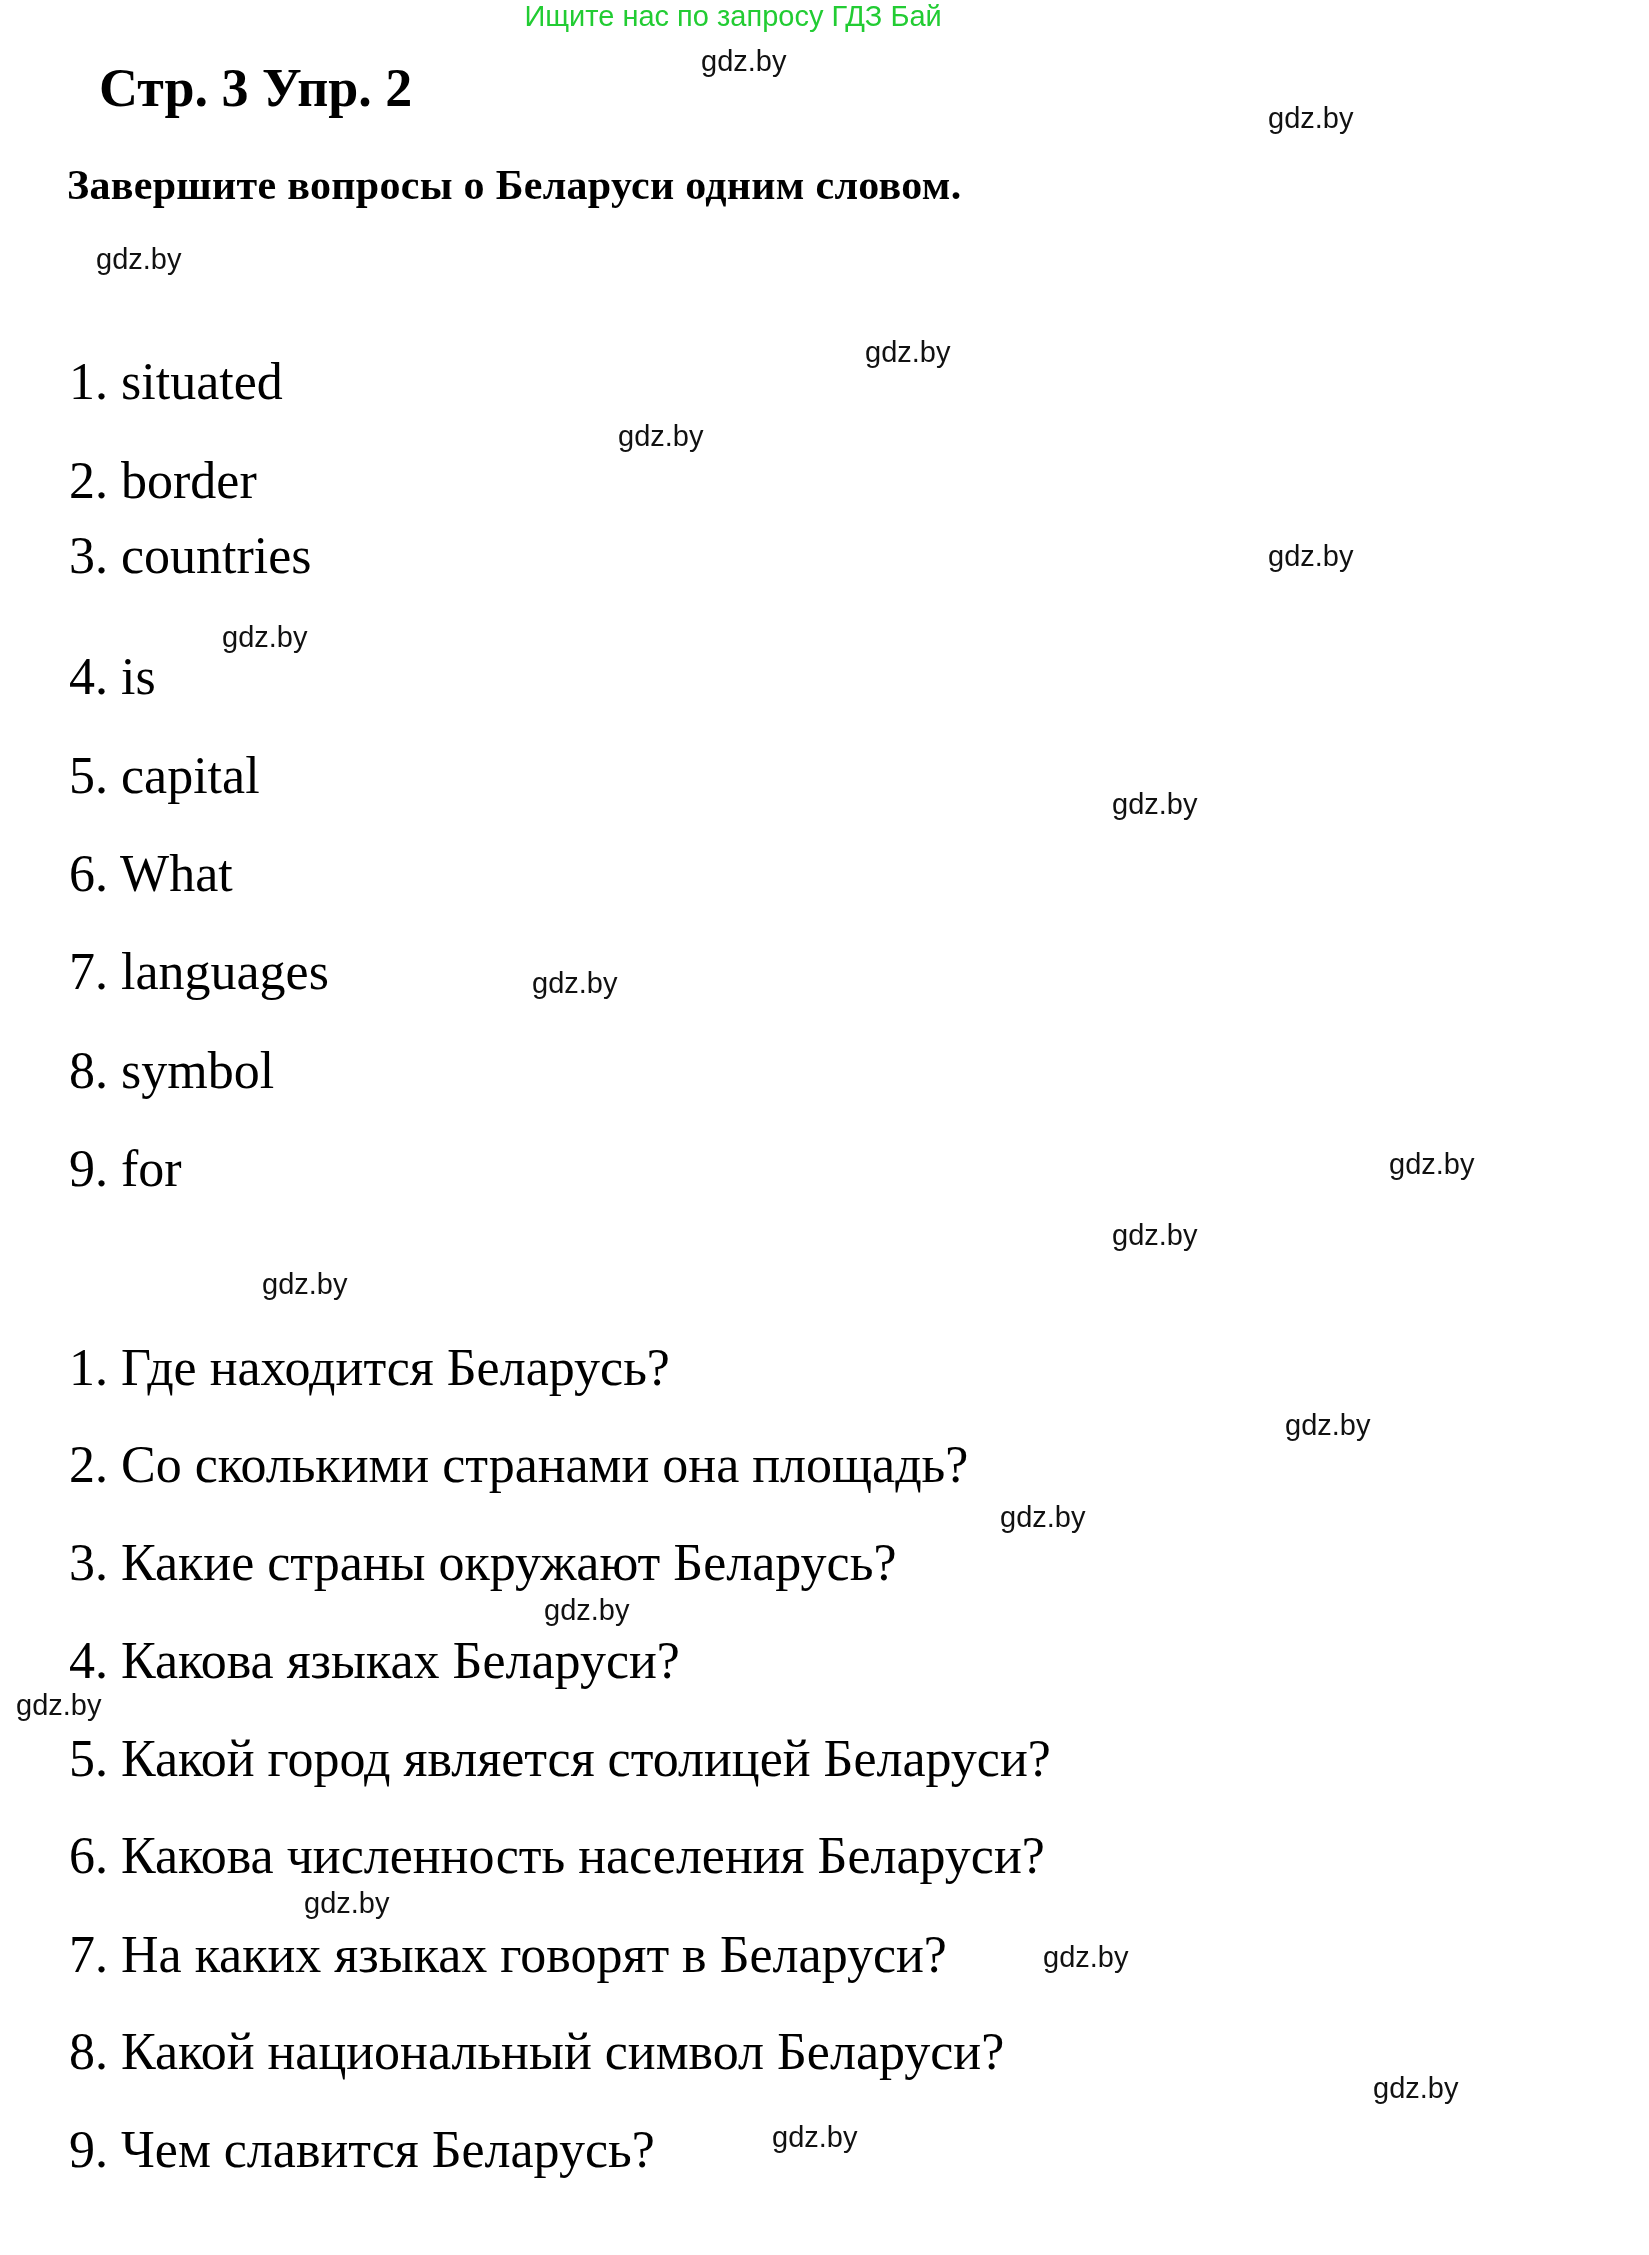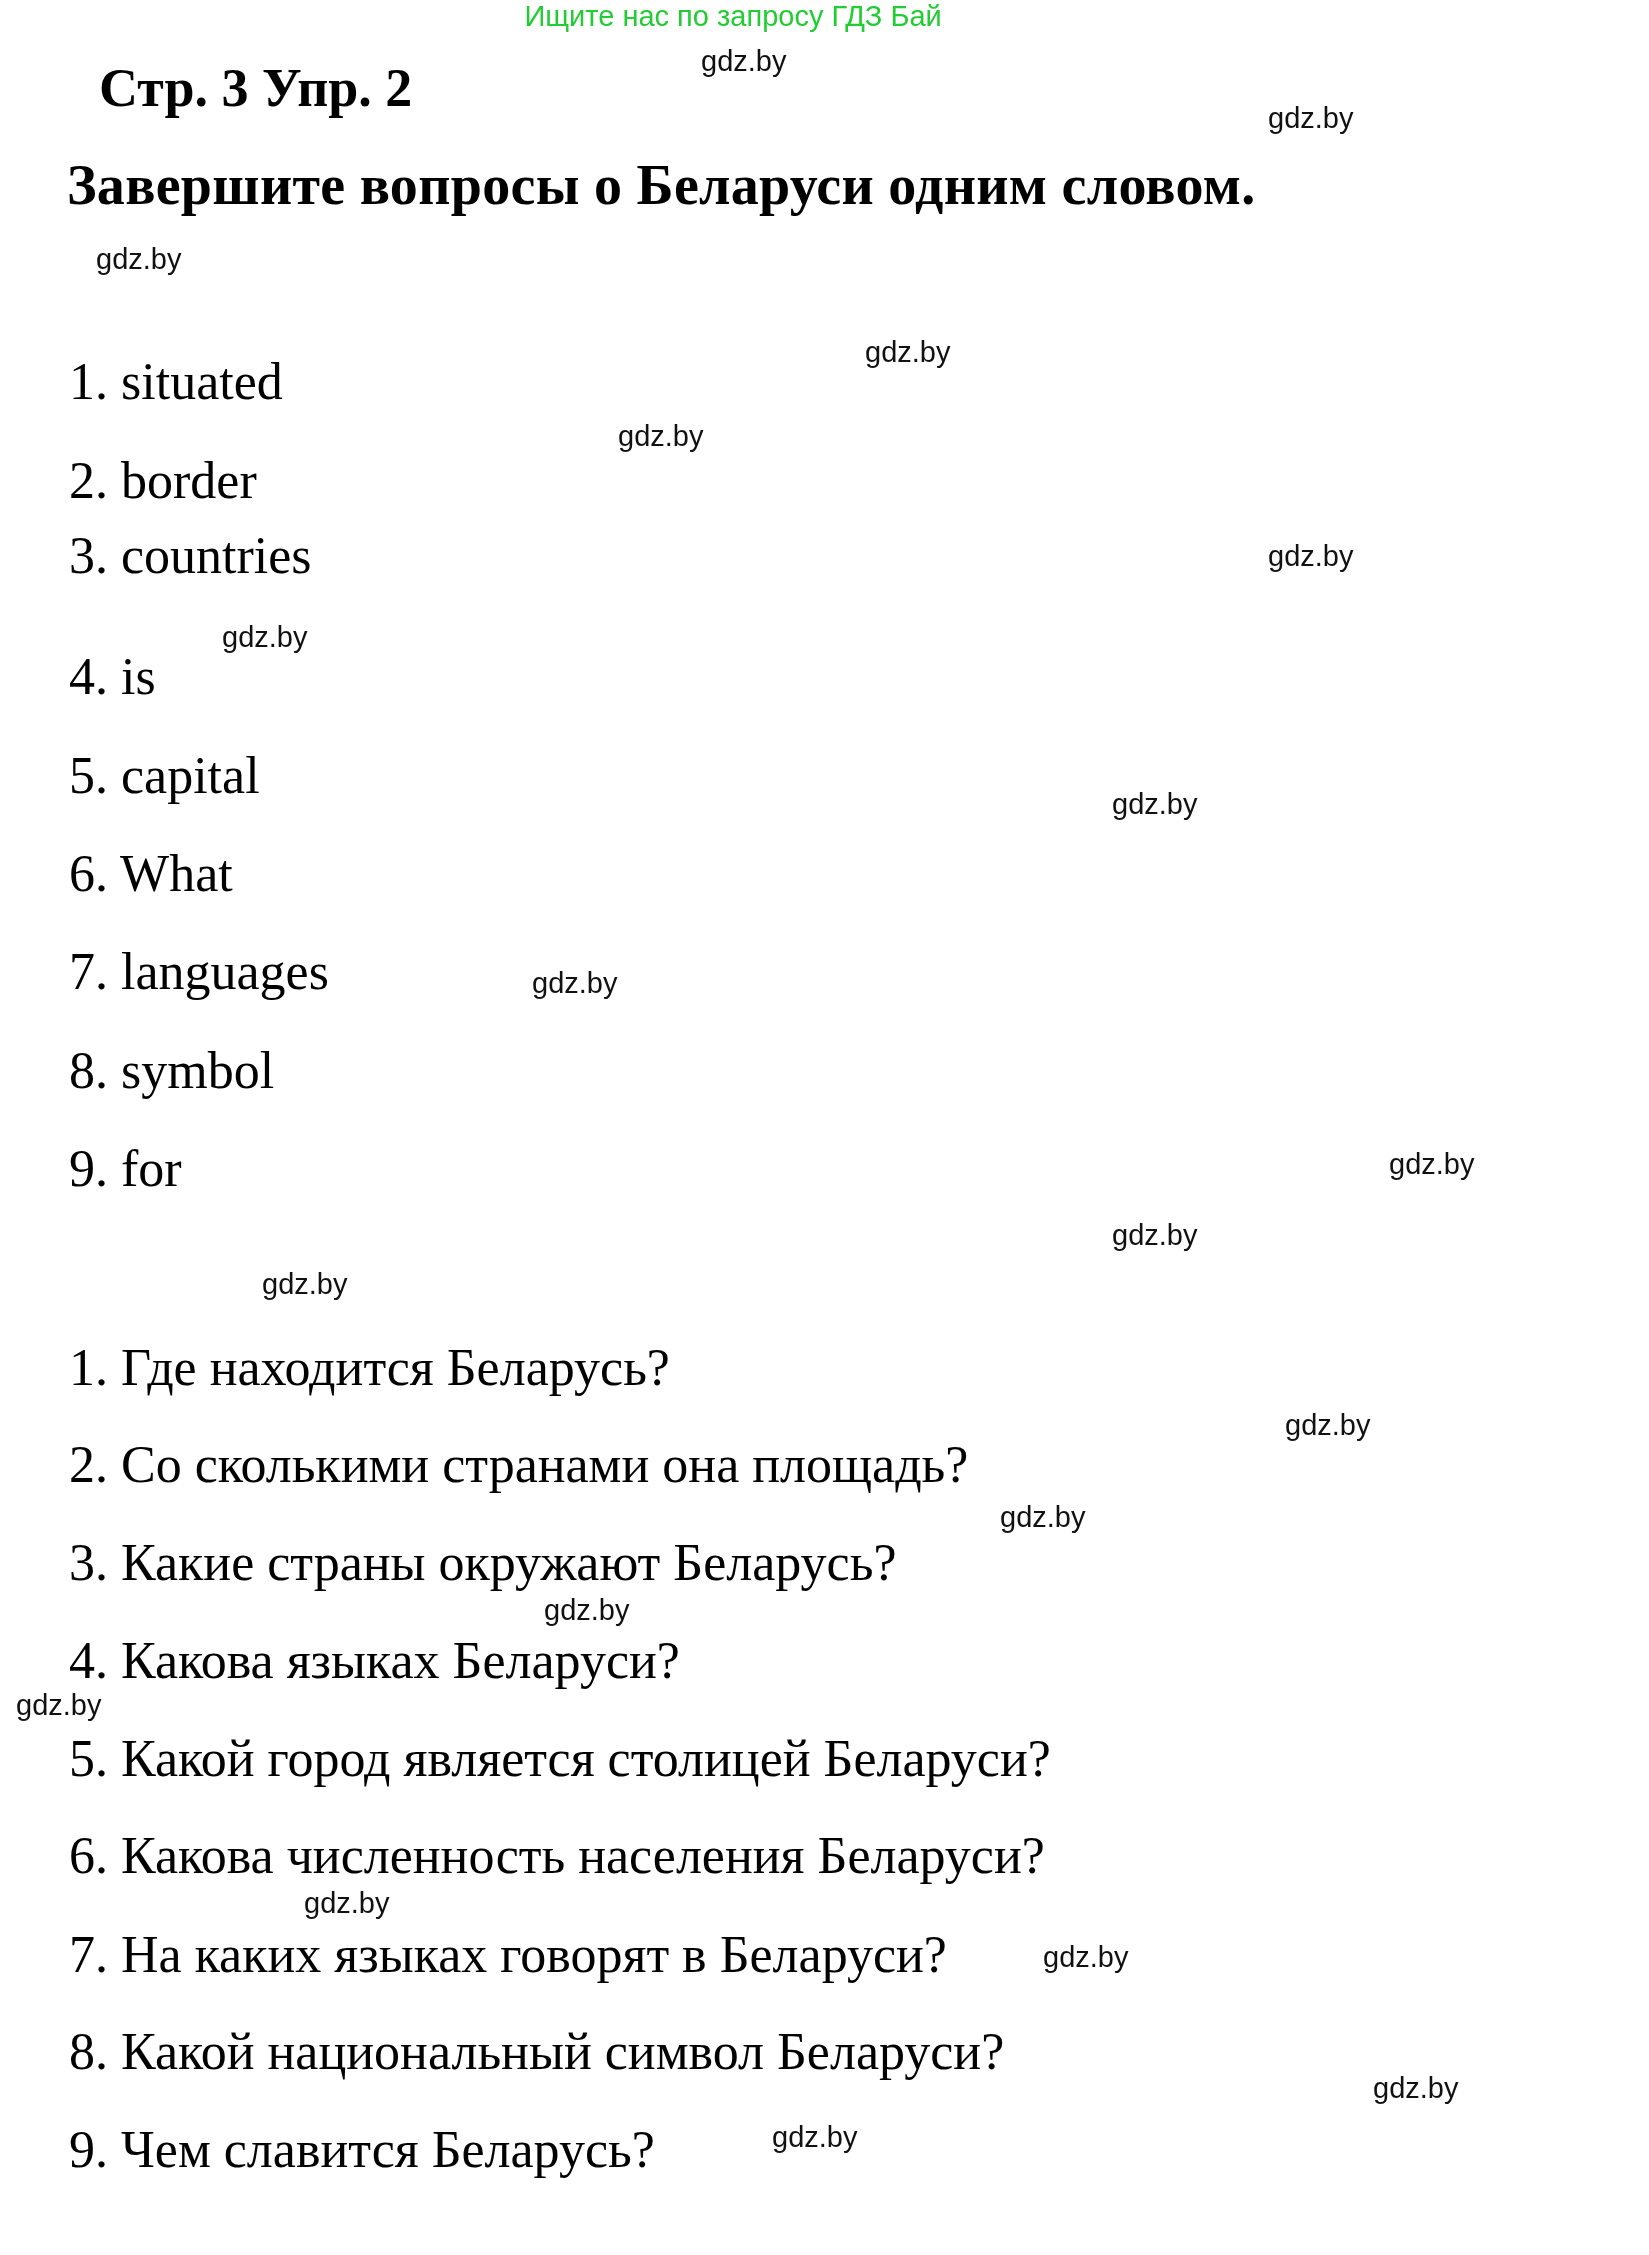--- a/index.html
+++ b/index.html
@@ -12,21 +12,21 @@
   }
   .top-banner span { position: relative; left: 5.6px; }
   .title {
     left: 67px; top: 58px;
     font-family: Liberation Serif, serif; font-weight: bold;
     font-size: 54px; line-height: 61px; color: #000; margin-left: 32px;
   }
   .subtitle {
     left: 67px; top: 155px;
     font-family: "Liberation Serif", serif; font-weight: bold;
-    font-size: 56px; line-height: 61px; color: #000; letter-spacing: 0.3px;
+    font-size: 42px; line-height: 61px; color: #000; letter-spacing: 0.3px;
   }
   .item {
     left: 69px;
     font-family: "Liberation Serif", serif; font-size: 52px; line-height: 59px;
     color: #000;
   }
   .wm {
     font-family: "Liberation Sans", sans-serif; font-size: 29px; line-height: 33px;
     color: #111;
   }

